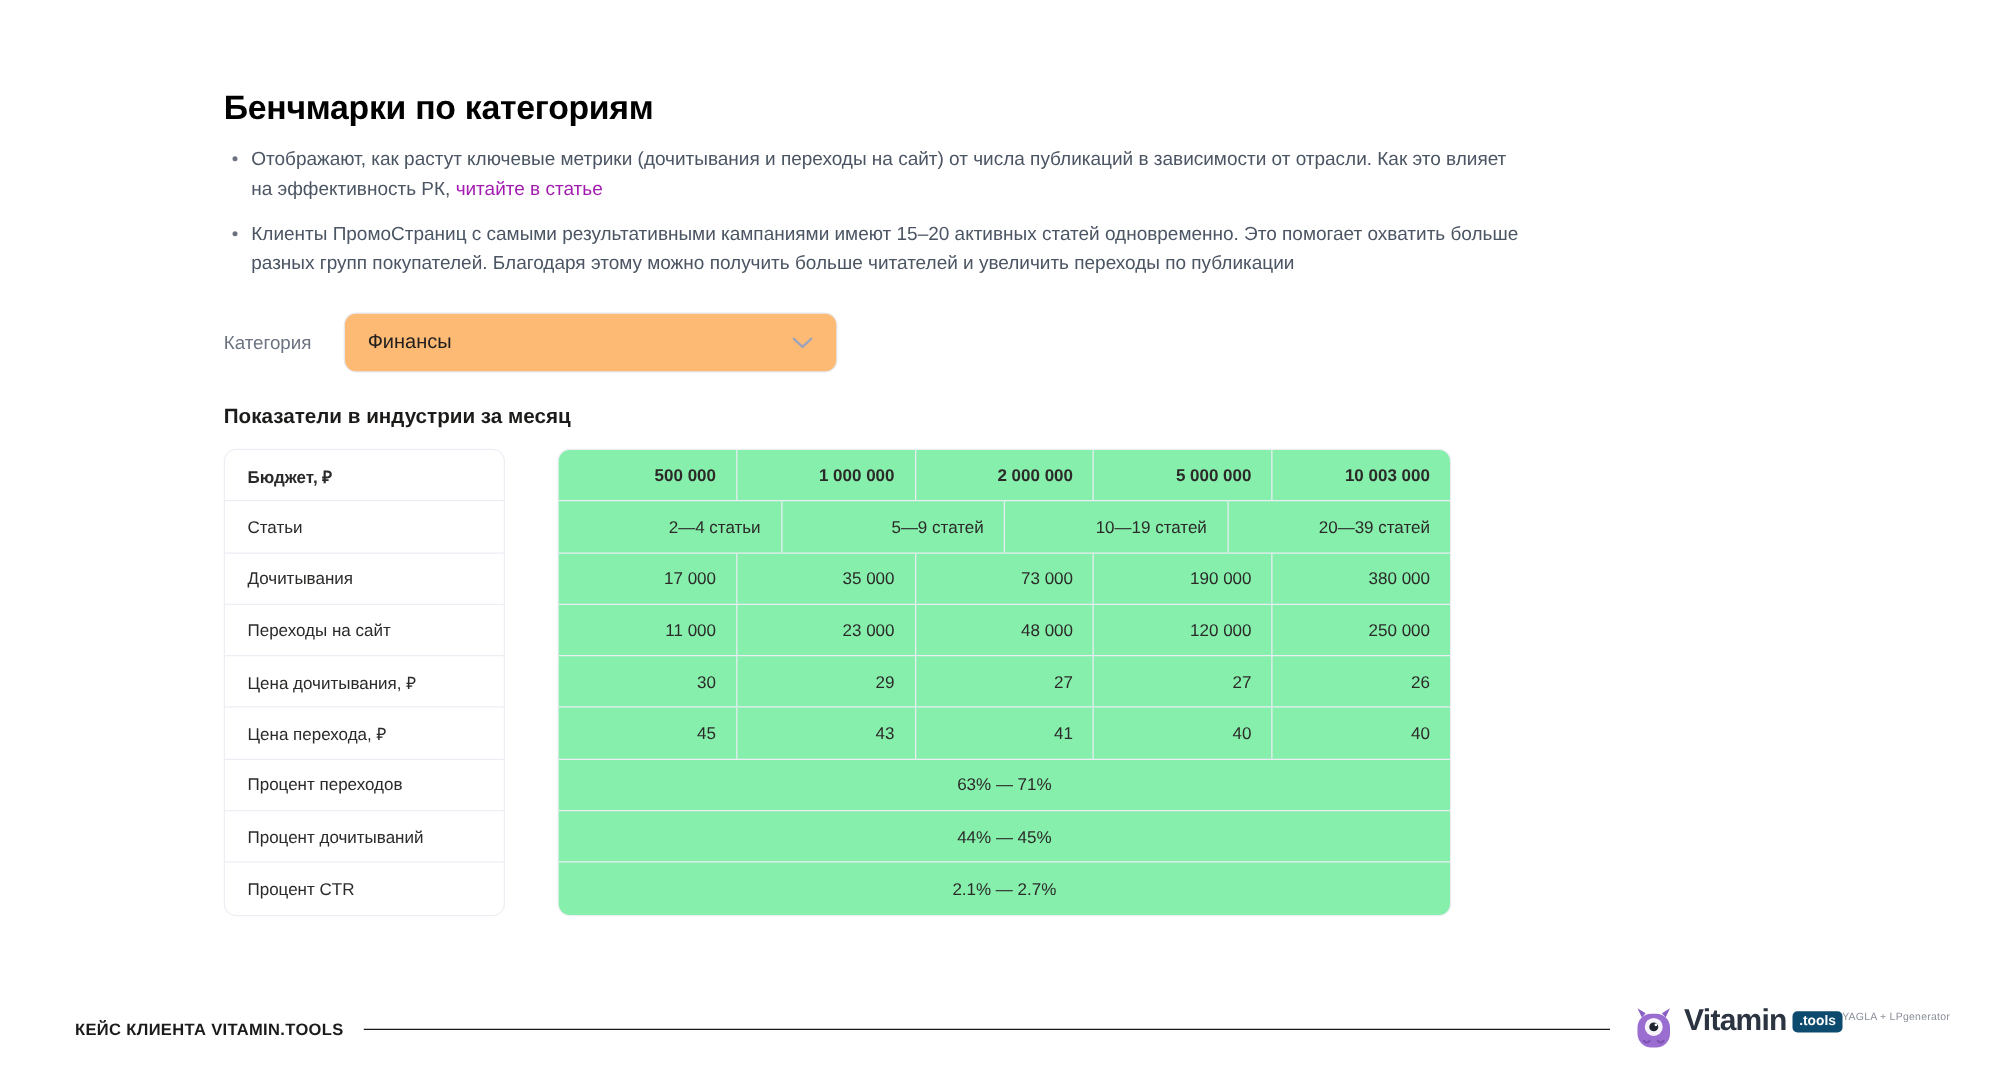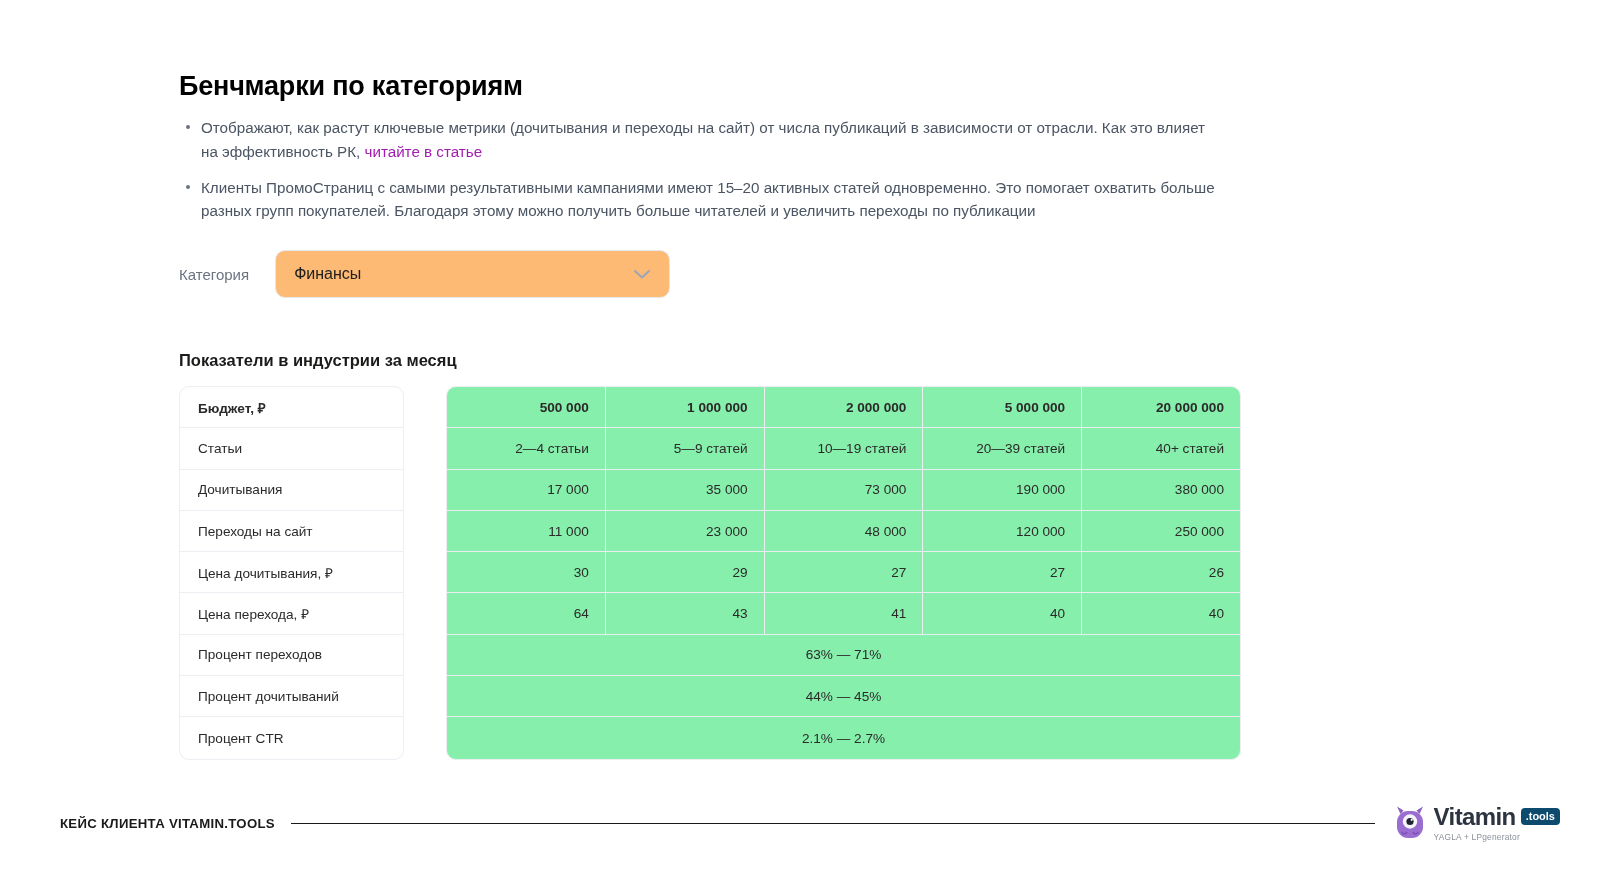--- a/index.html
+++ b/index.html
@@ -105,22 +105,22 @@
     width: 18px;
     height: 12px;
     flex: 0 0 auto;
     display: block;
   }
 
   
   .table-section {
     position: absolute;
     left: 179px;
-    top: 351px;
-    width: 1062px;
+    top: 324px;
+    width: 982px;
   }
   .section-title {
     font-size: 16.5px;
     font-weight: 700;
     color: #1c1b1a;
     margin: 0 0 16px 0;
   }
 
   .table-wrap {
     display: flex;
@@ -220,21 +220,21 @@
     flex: 0 0 auto;
   }
   .logo-mark {
     width: 34px;
     height: 36px;
     margin-right: 7px;
     flex: 0 0 auto;
   }
   .logo-text-col {
     display: flex;
-    flex-direction: column;
+    flex-direction: row;
     justify-content: center;
   }
   .logo-main {
     display: flex;
     align-items: center;
   }
   .logo-word {
     font-size: 24px;
     font-weight: 700;
     color: #2b3440;
@@ -318,28 +318,27 @@
           <div class="row">
             <span>Процент CTR</span>
           </div>
         </div>
       <div class="data-cols">
           <div class="row head">
             <div class="cell">500 000</div>
             <div class="cell">1 000 000</div>
             <div class="cell">2 000 000</div>
             <div class="cell">5 000 000</div>
-            <div class="cell">20 000 000</div>
+            <div class="cell">10 003 000</div>
           </div>
           <div class="row">
             <div class="cell">2—4 статьи</div>
             <div class="cell">5—9 статей</div>
             <div class="cell">10—19 статей</div>
             <div class="cell">20—39 статей</div>
-            <div class="cell">40+ статей</div>
           </div>
           <div class="row">
             <div class="cell">17 000</div>
             <div class="cell">35 000</div>
             <div class="cell">73 000</div>
             <div class="cell">190 000</div>
             <div class="cell">380 000</div>
           </div>
           <div class="row">
             <div class="cell">11 000</div>
@@ -349,21 +348,21 @@
             <div class="cell">250 000</div>
           </div>
           <div class="row">
             <div class="cell">30</div>
             <div class="cell">29</div>
             <div class="cell">27</div>
             <div class="cell">27</div>
             <div class="cell">26</div>
           </div>
           <div class="row">
-            <div class="cell">64</div>
+            <div class="cell">45</div>
             <div class="cell">43</div>
             <div class="cell">41</div>
             <div class="cell">40</div>
             <div class="cell">40</div>
           </div>
           <div class="row">
             <div class="cell merged">63% — 71%</div>
           </div>
           <div class="row">
             <div class="cell merged">44% — 45%</div>

